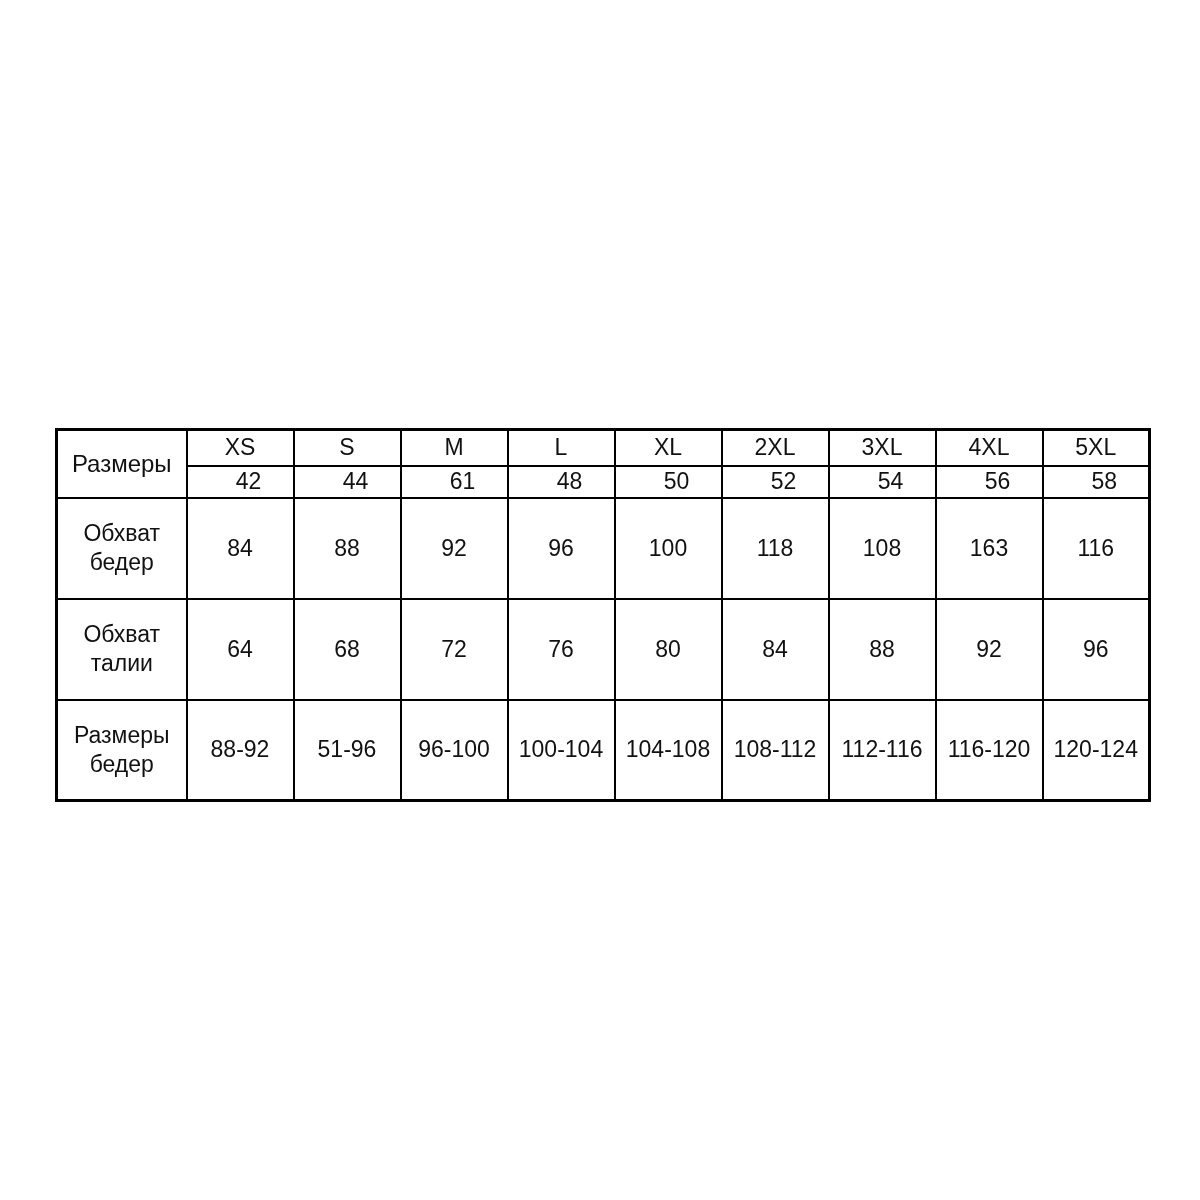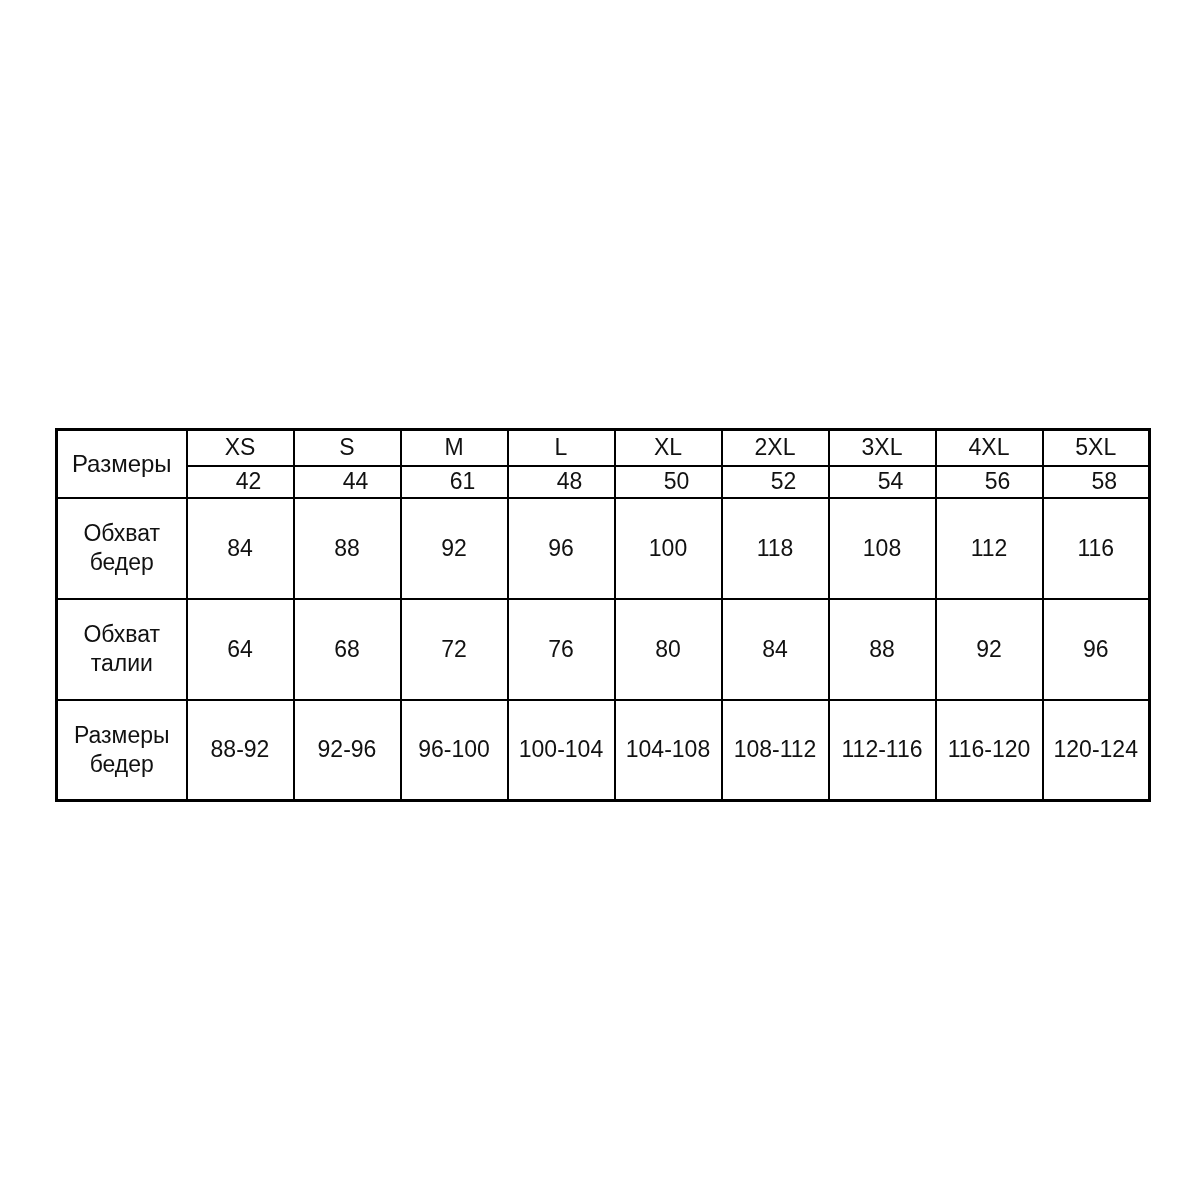--- a/index.html
+++ b/index.html
@@ -98,39 +98,39 @@
       </tr>
       <tr class="measure-row">
         <td class="cyan-cell">Обхват бедер</td>
         <td>84</td>
         <td>88</td>
         <td>92</td>
         <td>96</td>
         <td>100</td>
         <td>118</td>
         <td>108</td>
-        <td>112</td>
+        <td>163</td>
         <td>116</td>
       </tr>
       <tr class="measure-row">
         <td class="cyan-cell">Обхват талии</td>
         <td>64</td>
         <td>68</td>
         <td>72</td>
         <td>76</td>
         <td>80</td>
         <td>84</td>
         <td>88</td>
         <td>92</td>
         <td>96</td>
       </tr>
       <tr class="measure-row">
         <td class="cyan-cell">Размеры бедер</td>
         <td>88-92</td>
-        <td>92-96</td>
+        <td>51-96</td>
         <td>96-100</td>
         <td>100-104</td>
         <td>104-108</td>
         <td>108-112</td>
         <td>112-116</td>
         <td>116-120</td>
         <td>120-124</td>
       </tr>
     </tbody>
   </table>

